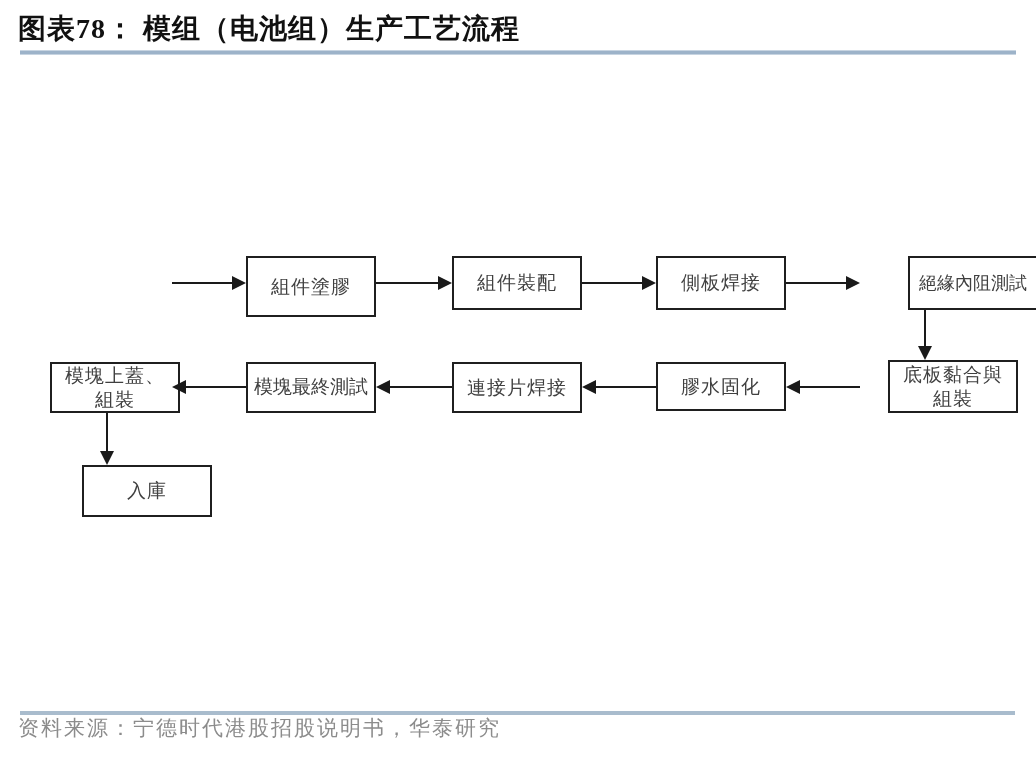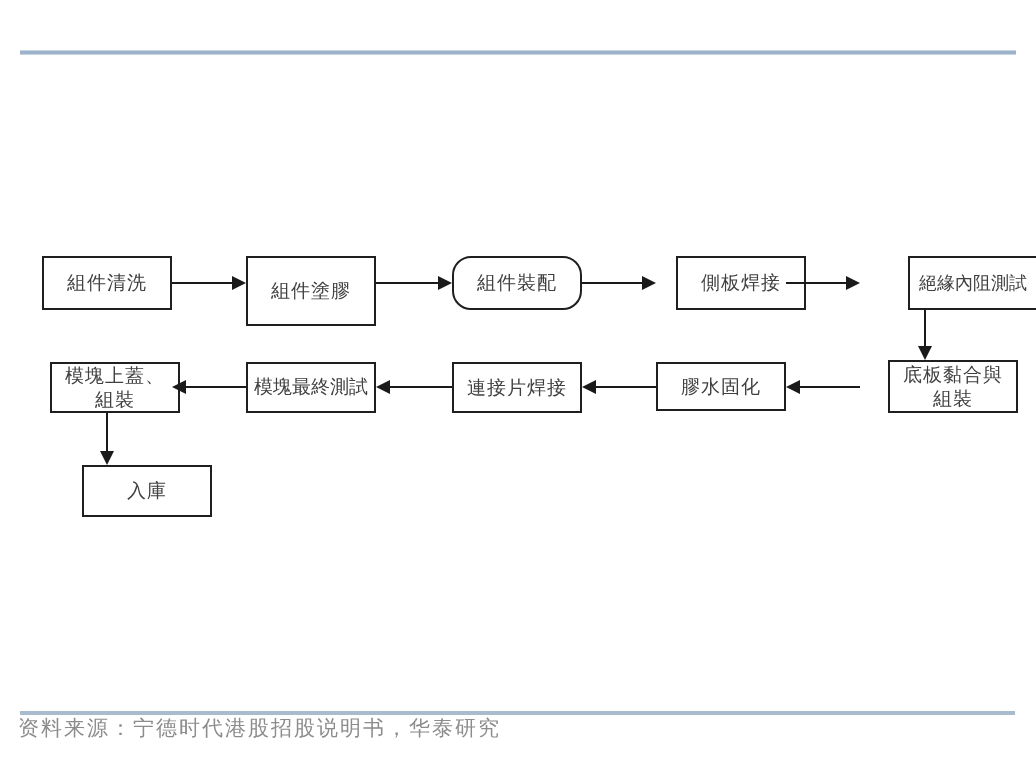--- a/index.html
+++ b/index.html
@@ -46,23 +46,23 @@
     line-height: 24px;
     display: flex;
     align-items: center;
     justify-content: center;
     text-align: center;
     white-space: pre-line;
     letter-spacing: 1px;
   }
   
   .b1  { left: 42px;  top: 256px; width: 130px; height: 54px; }
-  .b2  { left: 246px; top: 256px; width: 130px; height: 70px; }
-  .b3  { left: 452px; top: 256px; width: 130px; height: 54px; border-radius: 19px; }
-  .b4  { left: 656px; top: 256px; width: 130px; height: 54px; margin-left: 20px; }
+  .b2  { left: 246px; top: 256px; width: 130px; height: 61px; }
+  .b3  { left: 452px; top: 256px; width: 130px; height: 54px; }
+  .b4  { left: 656px; top: 256px; width: 130px; height: 54px; }
   .b5  { left: 860px; top: 256px; width: 130px; height: 54px; font-size: 18px; letter-spacing: 0; margin-left: 48px; }
   
   .b6  { left: 888px; top: 360px; width: 130px; height: 53px; }
   .b7  { left: 656px; top: 362px; width: 130px; height: 49px; }
   .b8  { left: 452px; top: 362px; width: 130px; height: 51px; }
   .b9  { left: 246px; top: 362px; width: 130px; height: 51px; letter-spacing: 0; font-family: Liberation Mono, monospace; }
   .b10 { left: 42px;  top: 362px; width: 130px; height: 51px; margin-left: 8px; }
   
   .b11 { left: 42px;  top: 465px; width: 130px; height: 52px; margin-left: 40px; }
 
@@ -93,23 +93,23 @@
     color: #8c8c8c;
     letter-spacing: 2px;
     white-space: nowrap;
   }
 </style>
 </head>
 <body>
 
 <div id="canvas">
 
+  <div class="figure-title">图表78：  模组（电池组）生产工艺流程</div>
   <div class="title-rule"></div>
 
-  <div class="flow-box b1">組件清洗</div>
   <div class="flow-box b2">組件塗膠</div>
   <div class="flow-box b3">組件裝配</div>
   <div class="flow-box b4">側板焊接</div>
   <div class="flow-box b5">絕緣內阻測試</div>
   <div class="flow-box b6">底板黏合與
 組裝</div>
   <div class="flow-box b7">膠水固化</div>
   <div class="flow-box b8">連接片焊接</div>
   <div class="flow-box b9">模塊最終測試</div>
   <div class="flow-box b10">模塊上蓋、

